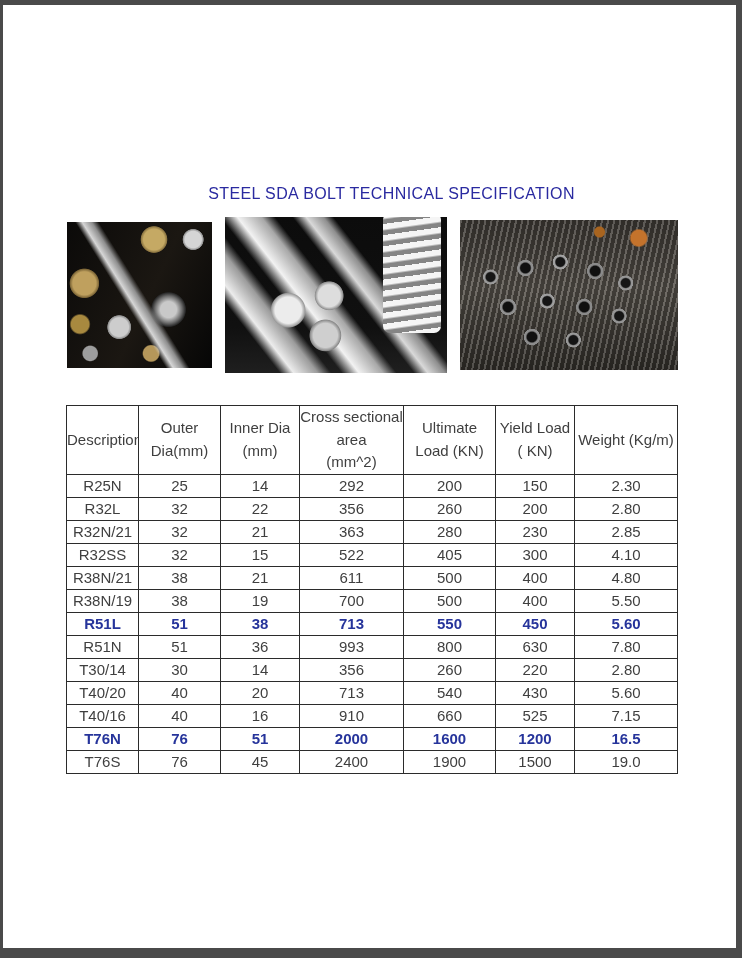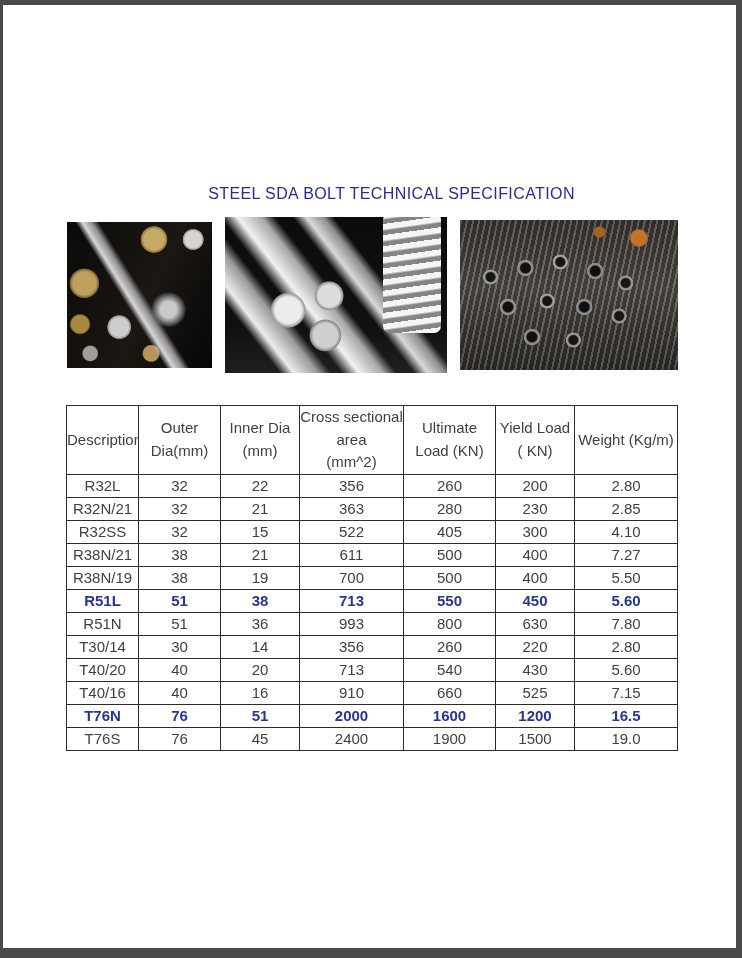--- a/index.html
+++ b/index.html
@@ -145,20 +145,29 @@
           <th>
             <div>Yield Load ( KN)</div>
           </th>
           <th>
             <div>Weight (Kg/m)</div>
           </th>
         </tr>
       </thead>
     <tbody>
         <tr>
+          <td>R25N</td>
+          <td>25</td>
+          <td>14</td>
+          <td>292</td>
+          <td>200</td>
+          <td>150</td>
+          <td>2.30</td>
+        </tr>
+        <tr>
           <td>R32L</td>
           <td>32</td>
           <td>22</td>
           <td>356</td>
           <td>260</td>
           <td>200</td>
           <td>2.80</td>
         </tr>
         <tr>
           <td>R32N/21</td>
@@ -178,21 +187,21 @@
           <td>300</td>
           <td>4.10</td>
         </tr>
         <tr>
           <td>R38N/21</td>
           <td>38</td>
           <td>21</td>
           <td>611</td>
           <td>500</td>
           <td>400</td>
-          <td>7.27</td>
+          <td>4.80</td>
         </tr>
         <tr>
           <td>R38N/19</td>
           <td>38</td>
           <td>19</td>
           <td>700</td>
           <td>500</td>
           <td>400</td>
           <td>5.50</td>
         </tr>

